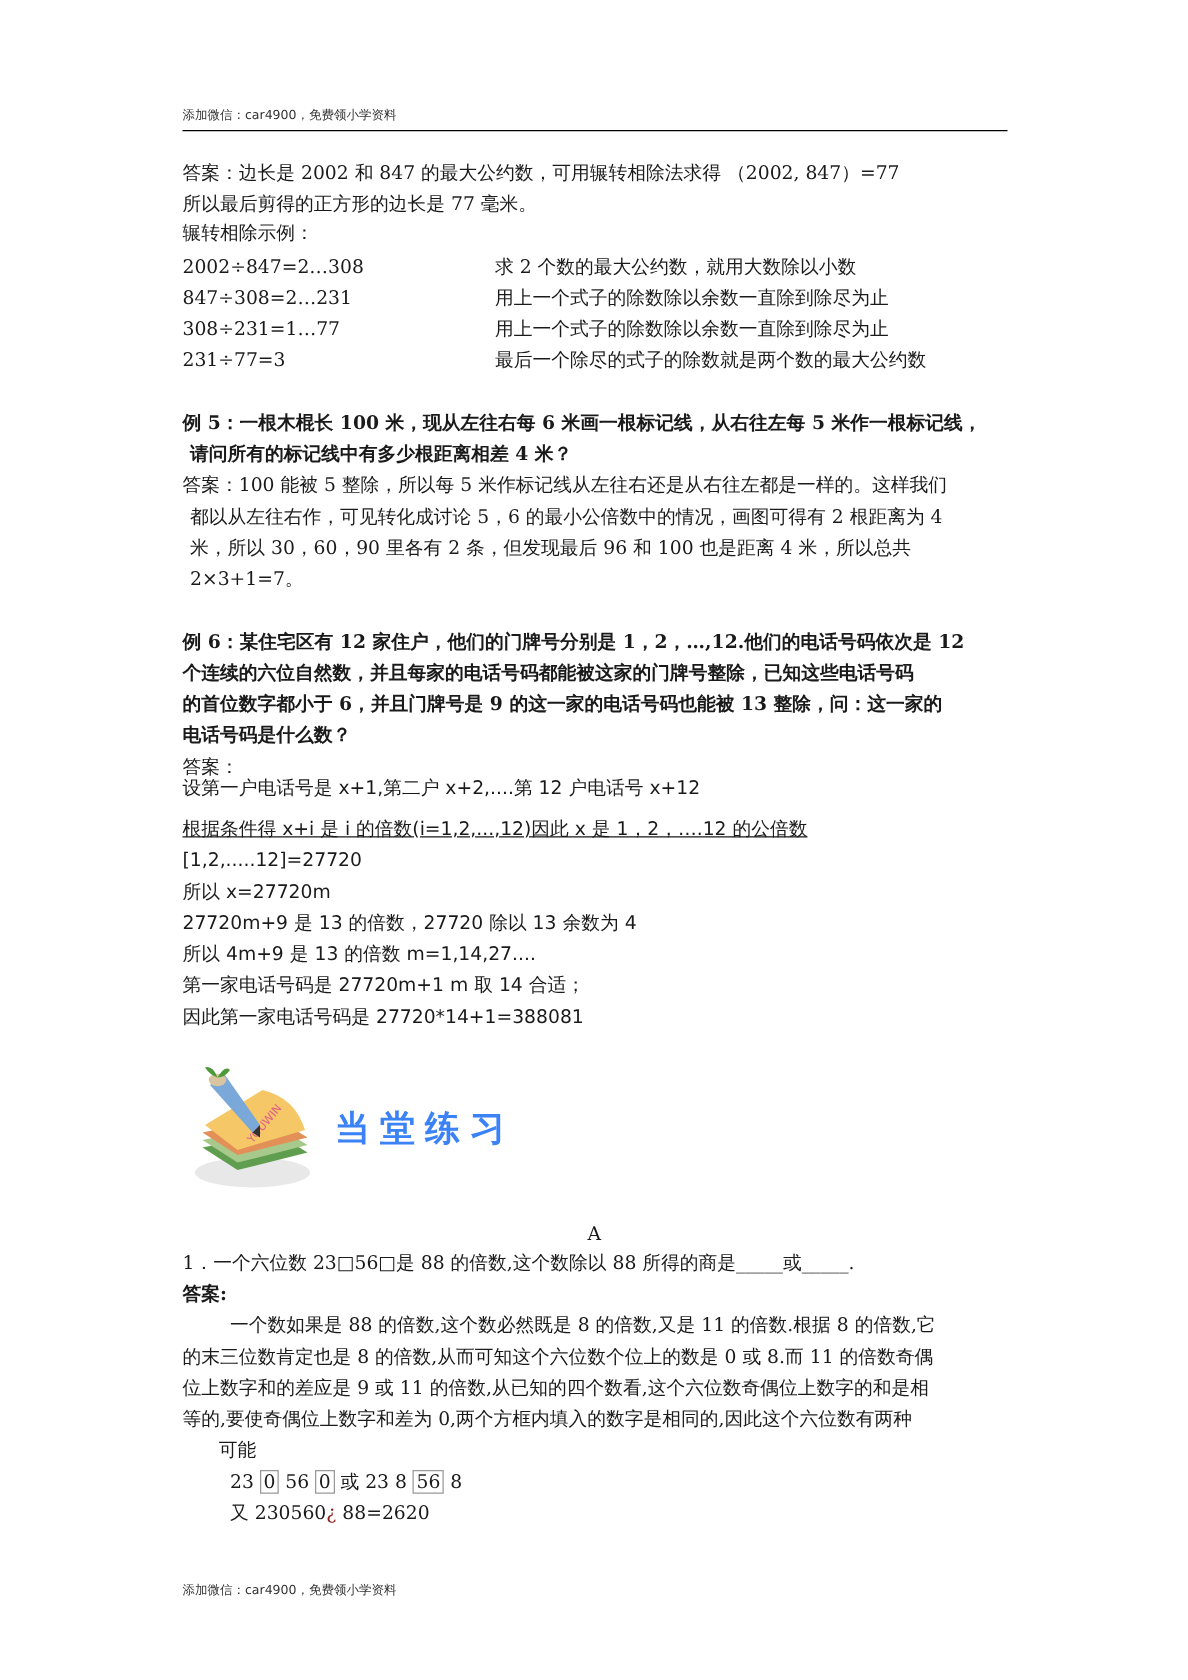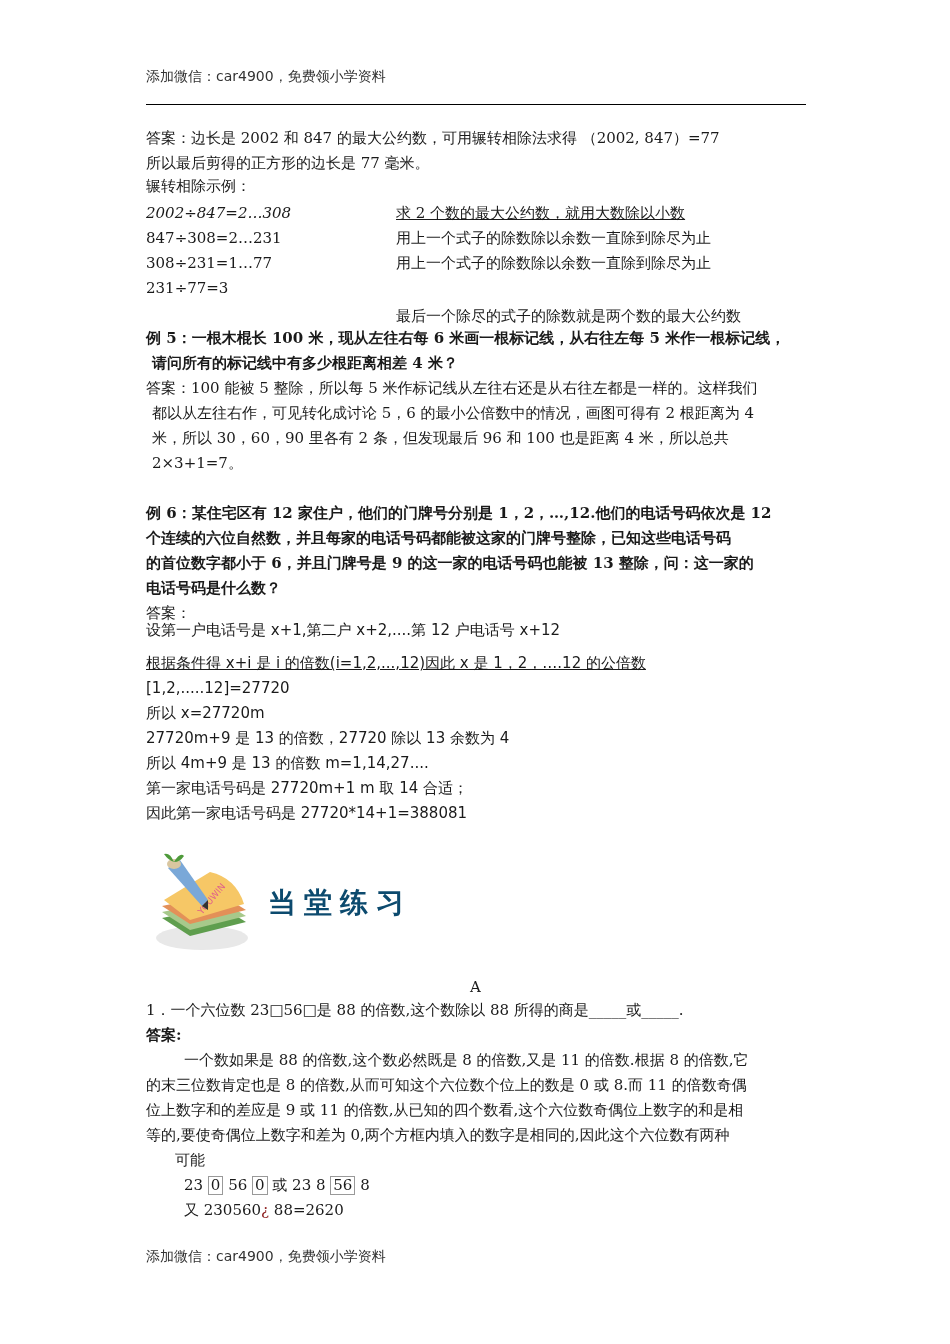--- a/index.html
+++ b/index.html
@@ -1,50 +1,50 @@
 <!DOCTYPE html>
 <html><head>
 <meta charset="utf-8">
 <style>
   html, body { margin: 0; padding: 0; background: #ffffff; }
   body { width: 950px; height: 1344px; position: relative; overflow: hidden;
          font-family: "DejaVu Serif", "Liberation Serif", serif; color: #1a1a1a; }
   .abs { position: absolute; white-space: nowrap; }
-  .hdr { left: 146px; font-size: 14px; color: #333; font-family: "DejaVu Sans", "Liberation Sans", sans-serif; }
+  .hdr { left: 146px; font-size: 10px; color: #333; font-family: "DejaVu Sans", "Liberation Sans", sans-serif; margin-top: 17px; }
   .rule { position: absolute; left: 146px; width: 660px; top: 104px; height: 0; border-top: 1.5px solid #000; }
   .line { left: 146px; font-size: 15px; line-height: 20px; }
   .sans { font-family: "DejaVu Sans", "Liberation Sans", sans-serif; }
   .bold { font-weight: bold; }
   .ul { text-decoration: underline; }
   .col2 { left: 396px; }
   .box { display: inline-block; border: 1px solid #999; padding: 0 2px; line-height: 17px; }
   .mark { color: #8b1a1a; }
   .logo { position: absolute; left: 150px; top: 848px; width: 104px; height: 104px; }
   .logo-text { position: absolute; left: 268px; top: 884px; font-size: 28px; font-weight: bold;
-               color: #0c4a6e; letter-spacing: 8px; font-family: Liberation Serif, serif; }
+               color: #3b82f6; letter-spacing: 8px; font-family: Liberation Serif, serif; }
   .center-A { left: 470px; font-size: 15px; }
 </style>
 </head>
 <body>
 
 <div class="abs hdr" style="top:68px;">添加微信：car4900，免费领小学资料</div>
 <div class="rule"></div>
 
 <div class="abs line" style="top:128px;">答案：边长是 2002 和 847 的最大公约数，可用辗转相除法求得 （2002, 847）=77</div>
 <div class="abs line" style="top:153px;">所以最后剪得的正方形的边长是 77 毫米。</div>
 <div class="abs line" style="top:178px;font-family:Liberation Mono, monospace;">辗转相除示例：</div>
 
-<div class="abs line" style="top:203px;font-style:italic;">2002÷847=2…308</div>
-<div class="abs line col2" style="top:203px;text-decoration:underline;">求 2 个数的最大公约数，就用大数除以小数</div>
+<div class="abs line" style="top:203px;">2002÷847=2…308</div>
+<div class="abs line col2" style="top:203px;">求 2 个数的最大公约数，就用大数除以小数</div>
 <div class="abs line" style="top:228px;">847÷308=2…231</div>
 <div class="abs line col2" style="top:228px;">用上一个式子的除数除以余数一直除到除尽为止</div>
 <div class="abs line" style="top:253px;">308÷231=1…77</div>
 <div class="abs line col2" style="top:253px;">用上一个式子的除数除以余数一直除到除尽为止</div>
 <div class="abs line" style="top:278px;">231÷77=3</div>
-<div class="abs line col2" style="top:278px;margin-top:28px;">最后一个除尽的式子的除数就是两个数的最大公约数</div>
+<div class="abs line col2" style="top:278px;">最后一个除尽的式子的除数就是两个数的最大公约数</div>
 
 <div class="abs line bold" style="top:328px;">例 5：一根木棍长 100 米，现从左往右每 6 米画一根标记线，从右往左每 5 米作一根标记线，</div>
 <div class="abs line bold" style="top:353px; left:152px;">请问所有的标记线中有多少根距离相差 4 米？</div>
 <div class="abs line" style="top:378px;">答案：100 能被 5 整除，所以每 5 米作标记线从左往右还是从右往左都是一样的。这样我们</div>
 <div class="abs line" style="top:403px; left:152px;">都以从左往右作，可见转化成讨论 5，6 的最小公倍数中的情况，画图可得有 2 根距离为 4</div>
 <div class="abs line" style="top:428px; left:152px;">米，所以 30，60，90 里各有 2 条，但发现最后 96 和 100 也是距离 4 米，所以总共</div>
 <div class="abs line" style="top:453px; left:152px;">2×3+1=7。</div>
 
 <div class="abs line bold" style="top:503px;">例 6：某住宅区有 12 家住户，他们的门牌号分别是 1，2，…,12.他们的电话号码依次是 12</div>
 <div class="abs line bold" style="top:528px;">个连续的六位自然数，并且每家的电话号码都能被这家的门牌号整除，已知这些电话号码</div>

